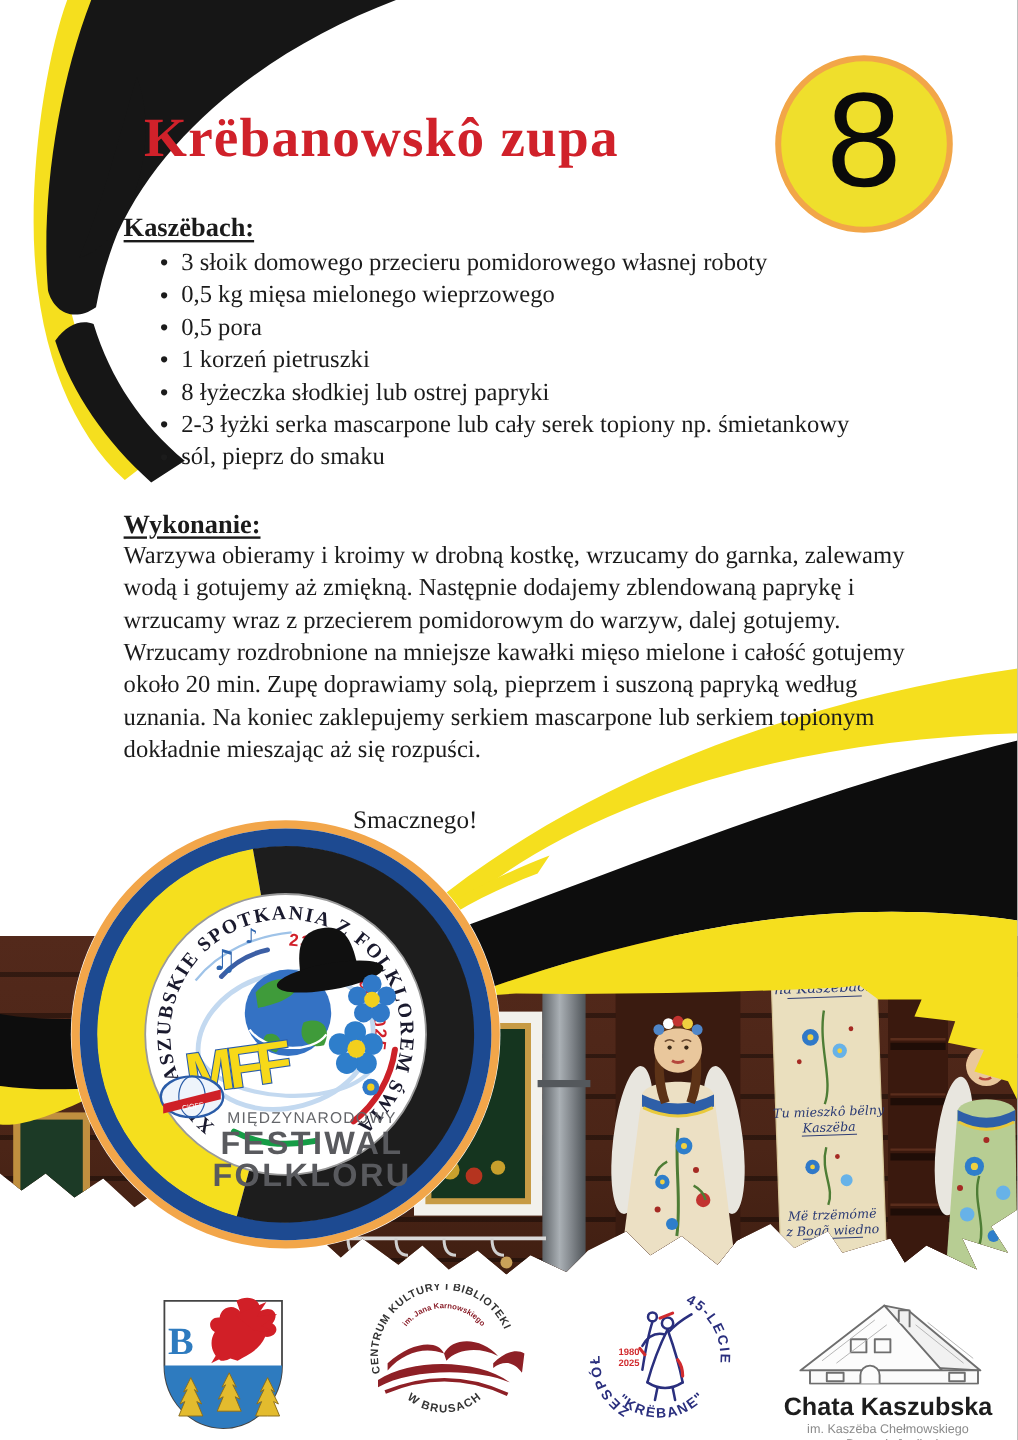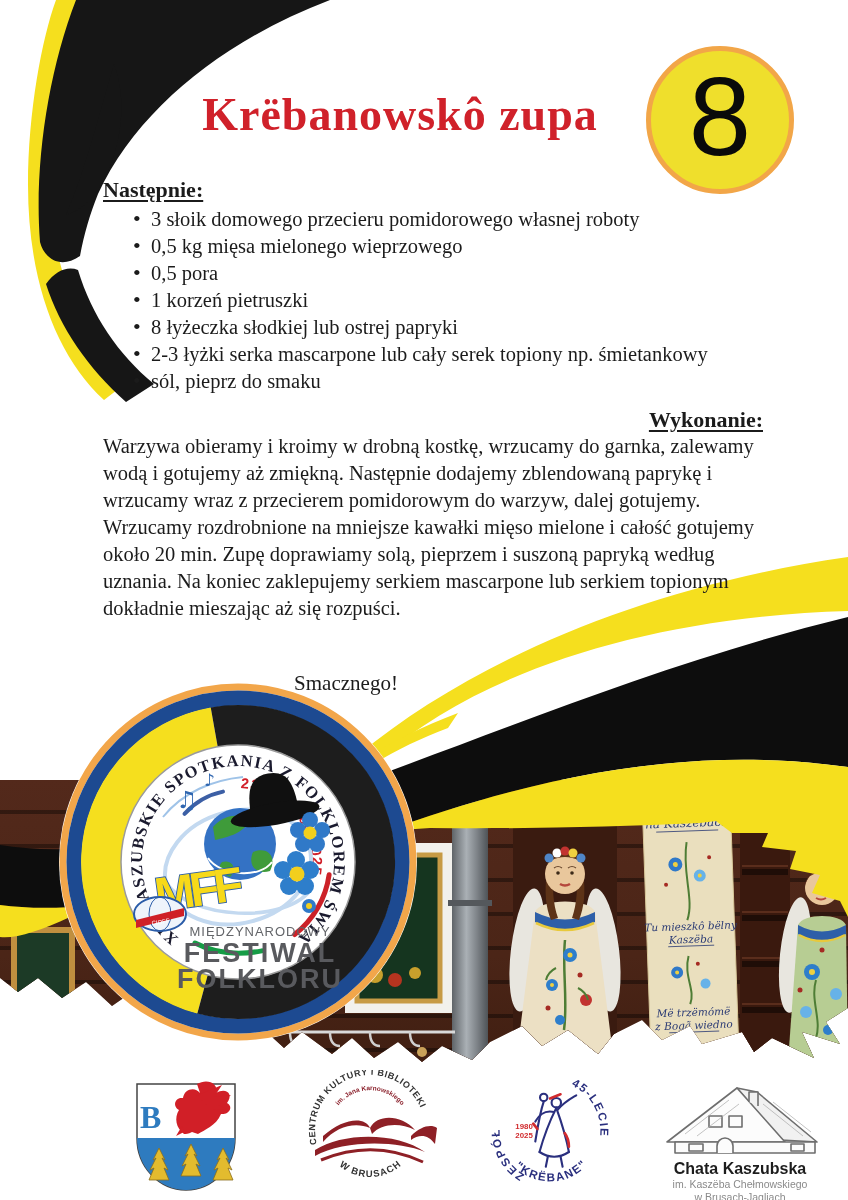--- a/index.html
+++ b/index.html
@@ -3,34 +3,34 @@
 <meta charset="utf-8">
 <style>
   html,body{margin:0;padding:0;background:#888;}
   .page{position:relative;width:848px;height:1200px;background:#ffffff;overflow:hidden;
         font-family:"Liberation Serif",serif;color:#1b1b1b;margin:0 auto;}
   .abs{position:absolute;}
   
   #swoosh-tl{left:0;top:0;z-index:2;}
   #wave-mid{left:0;top:545px;z-index:2;}
   
-  .title{left:120px;top:88px;width:560px;text-align:center;font-size:46px;font-weight:700;
+  .title{left:120px;top:88px;width:560px;font-size:46px;font-weight:700;
          color:#d0212a;letter-spacing:1px;z-index:3;}
   
   .badge{left:646px;top:46px;width:138px;height:138px;border-radius:50%;
          background:#efdf2c;border:5px solid #f2a648;z-index:3;
          display:flex;align-items:center;justify-content:center;}
   .badge span{font-family:"Liberation Sans",sans-serif;font-size:112px;line-height:1;color:#0a0a0a;margin-top:-6px;}
   
   .content{left:103px;top:176px;width:660px;z-index:3;font-size:20.5px;line-height:27px;}
   .sect-head{font-size:22px;font-weight:700;text-decoration:underline;text-underline-offset:3px;}
   ul.ing{margin:3px 0 0 0;padding:0 0 0 30px;list-style:none;}
   ul.ing li{position:relative;padding-left:18px;}
   ul.ing li::before{content:"•";position:absolute;left:0;top:-1px;font-size:22px;}
-  .prep-head{margin-top:11px;text-align:right;}
+  .prep-head{margin-top:28px;}
   .prep-text{margin-top:0;width:652px;}
   .closing{left:0;top:671px;width:692px;text-align:center;font-size:21px;z-index:3;}
   
   .photo{left:0;top:780px;width:848px;height:295px;z-index:1;
     background:
       repeating-linear-gradient(180deg, rgba(0,0,0,0) 0 30px, rgba(0,0,0,.38) 30px 34px),
       linear-gradient(180deg,#53291b,#47221405 60%,#3f1e11),#4b2517;
     clip-path:polygon(0 0,848px 0,848px 228px,826px 242px,840px 264px,802px 252px,814px 278px,
       772px 258px,754px 272px,742px 252px,702px 264px,690px 246px,662px 260px,642px 240px,
       614px 254px,598px 274px,568px 250px,542px 266px,522px 246px,490px 262px,472px 280px,
@@ -39,21 +39,21 @@
       112px 226px,86px 202px,62px 218px,38px 198px,18px 212px,0 198px);}
   .photo svg{position:absolute;left:0;top:0;}
   
   #fest-logo{left:58px;top:682px;z-index:4;}
   
   .footer-logo{z-index:3;}
   #brusy{left:126px;top:1076px;}
   #ckib{left:285px;top:1070px;}
   #krebane{left:487px;top:1068px;}
   .chata{left:645px;top:1080px;width:190px;text-align:center;font-family:"Liberation Sans",sans-serif;}
-  .chata .nm{font-size:16px;font-weight:700;color:#1d1d1d;margin-top:2px;}
+  .chata .nm{font-size:21px;font-weight:700;color:#1d1d1d;margin-top:2px;}
   .chata .ln{font-size:10.5px;color:#8a8a8a;line-height:1.25;}
   .hand{font-style:italic;}
 </style>
 </head>
 <body>
 
 <div class="page">
 
   <svg id="swoosh-tl" class="abs" width="360" height="430" viewBox="0 0 360 430">
     <path d="M56,0 L80,0 C58,85 48,180 58,254 C68,302 94,348 130,380 L104,400 C56,356 28,280 28,185 C28,112 42,38 56,0 Z" fill="#f5df1e"></path>
@@ -68,21 +68,21 @@
     <path d="M848,72 C650,120 470,200 300,258 C180,298 70,312 0,300 L0,360 C90,372 220,345 380,288 C540,230 690,200 848,222 Z" fill="#0d0d0d"></path>
     <path d="M0,360 C90,372 220,345 380,288 C540,230 690,200 848,222 L848,372 L840,356 L812,348 L820,330 L790,324 L796,306 L762,302 L768,288 L732,288 L716,276 L700,278 C610,282 520,284 430,283 C300,290 160,330 70,372 C40,386 15,394 0,392 Z" fill="#f5df1e"></path>
   </svg>
 
   <div class="abs title">Krëbanowskô zupa</div>
   <div class="abs badge">
     <span>8</span>
   </div>
 
   <div class="abs content">
-    <div class="sect-head">Następnie:</div>
+    <div class="sect-head">Kaszëbach:</div>
     <ul class="ing">
       <li>3 słoik domowego przecieru pomidorowego własnej roboty</li>
       <li>0,5 kg mięsa mielonego wieprzowego</li>
       <li>0,5 pora</li>
       <li>1 korzeń pietruszki</li>
       <li>8 łyżeczka słodkiej lub ostrej papryki</li>
       <li>2-3 łyżki serka mascarpone lub cały serek topiony np. śmietankowy</li>
       <li>sól, pieprz do smaku</li>
     </ul>
     <div class="sect-head prep-head">Wykonanie:</div>

